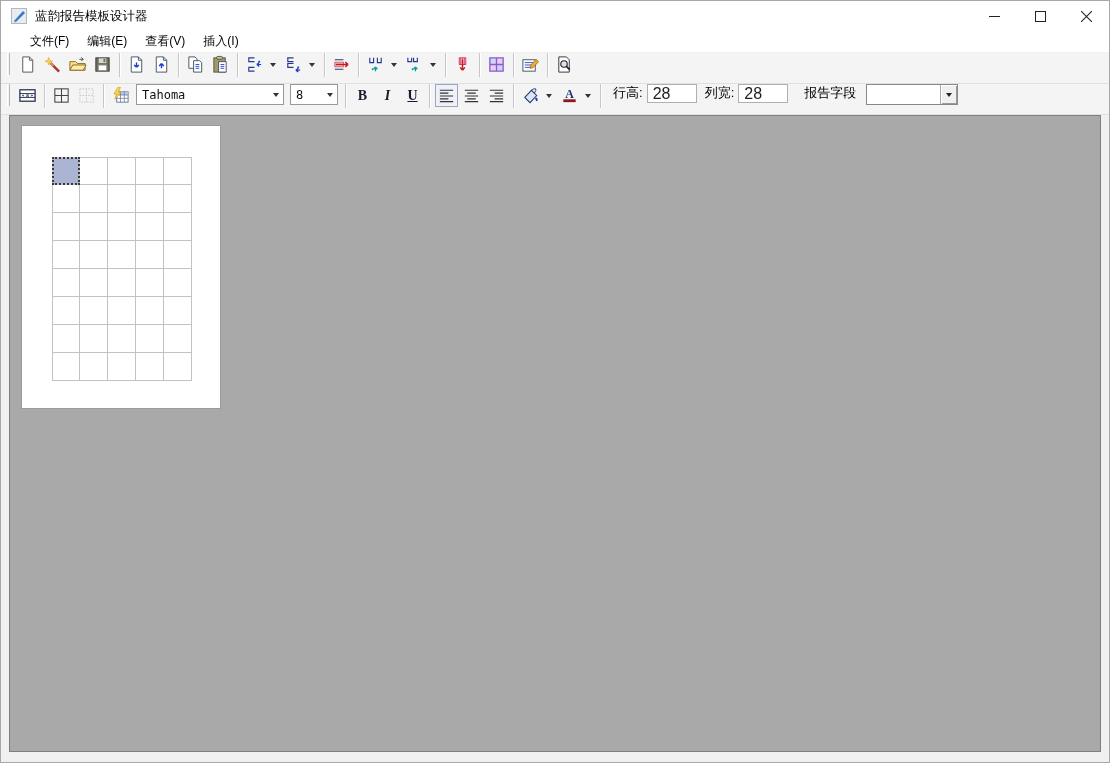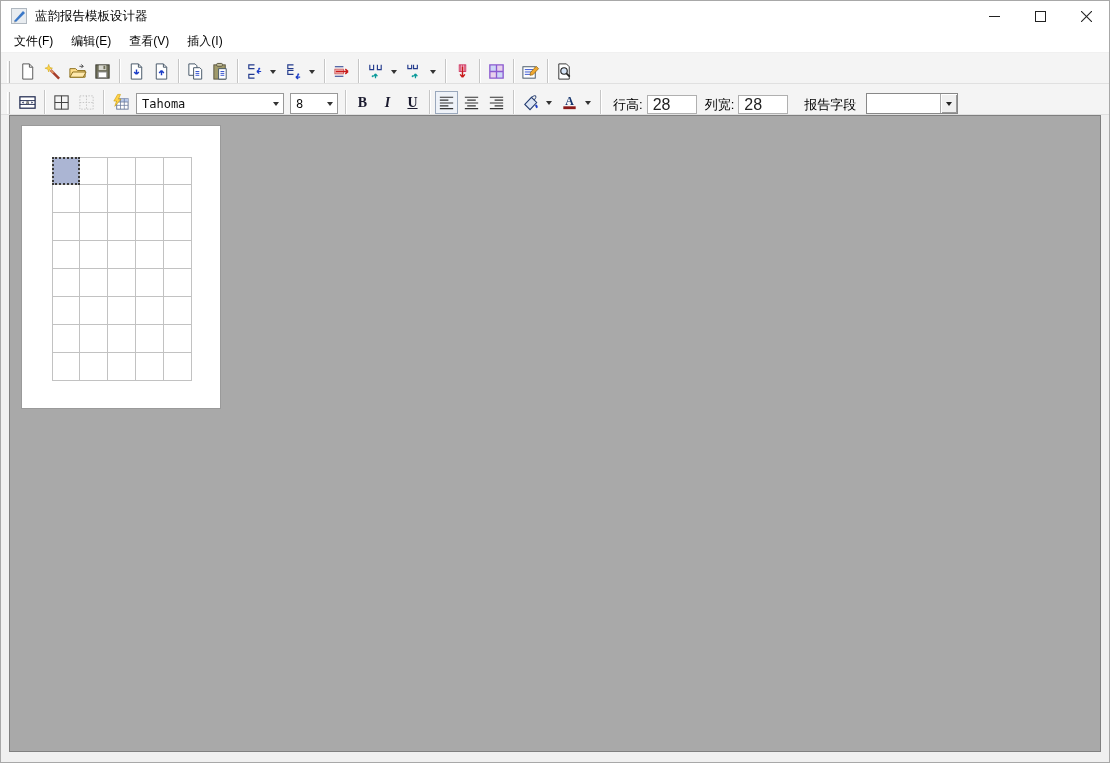--- a/index.html
+++ b/index.html
@@ -8,26 +8,26 @@
             border:1px solid #a8a8a8; display:flex; flex-direction:column; overflow:hidden; }
 
   
   .titlebar { height:30px; background:#ffffff; display:flex; align-items:center; flex:0 0 auto; }
   .app-icon { width:16px; height:16px; margin:0 8px 0 10px; flex:0 0 auto; }
   .title-text { font-size:12.5px; color:#000; }
   .win-controls { margin-left:auto; display:flex; height:100%; }
   .win-btn { width:46px; height:100%; display:flex; align-items:center; justify-content:center; }
 
   
-  .menubar { height:22px; background:#ffffff; display:flex; align-items:center; padding-left:4px;
+  .menubar { height:22px; background:#ffffff; display:flex; align-items:center; padding-left:20px;
              border-bottom:1px solid #f0f0f0; flex:0 0 auto; }
   .menu-item { font-size:12px; color:#000; padding:3px 9px; }
 
   
-  .toolbar { height:31px; background:#f4f4f4; display:flex; align-items:flex-end; padding:0 4px;
+  .toolbar { height:31px; background:#f4f4f4; display:flex; align-items:flex-start; padding:0 4px;
              border-bottom:1px solid #e0e0e0; flex:0 0 auto; }
   .gripper { width:3px; height:22px; margin:0 5px 0 2px; border-left:1px solid #ffffff;
              border-right:1px solid #b8b8b8; }
   .tb-btn { width:23px; height:23px; display:flex; align-items:center; justify-content:center;
             border:1px solid transparent; background:transparent; margin:0 1px; }
   .tb-btn svg { width:19px; height:19px; }
   .tb-btn.pressed { border:1px solid #9aa8bc; background:#eef2f8; }
   .dd-arrow { width:12px; height:23px; display:flex; align-items:center; justify-content:center; margin-right:2px; }
   .dd-arrow::after { content:""; width:0; height:0; border-left:3.5px solid transparent;
                      border-right:3.5px solid transparent; border-top:4px solid #333; }
@@ -40,21 +40,21 @@
 
   .combo { height:21px; background:#fff; border:1px solid #999; display:flex; align-items:center;
            font-family:"DejaVu Sans Mono", monospace; font-size:12px; color:#111; }
   .combo .val { flex:1; padding-left:5px; overflow:hidden; white-space:nowrap; }
   .combo .dd { width:14px; height:100%; display:flex; align-items:center; justify-content:center; }
   .combo .dd::after { content:""; width:0; height:0; border-left:3.5px solid transparent;
                       border-right:3.5px solid transparent; border-top:4px solid #333; }
   .combo.font { width:148px; margin:0 3px; }
   .combo.size { width:48px; margin:0 3px; }
 
-  .tb-label { font-size:13px; color:#000; margin:16px 4px 0 8px; white-space:nowrap; }
+  .tb-label { font-size:13px; color:#000; margin:0 4px 0 8px; white-space:nowrap; }
   .tb-input { width:50px; height:19px; border:1px solid #b0b0b0; background:#fff; font-size:16px;
               color:#222; padding-left:5px; font-family:"Liberation Sans", sans-serif; }
   .combo3d { width:92px; height:21px; background:#fff; border:1px solid #888; display:flex; margin-left:6px; }
   .combo3d .val { flex:1; }
   .combo3d .btn { width:17px; background:#f0f0f0; border-left:1px solid #aaa; display:flex;
                   align-items:center; justify-content:center;
                   box-shadow:inset 1px 1px 0 #ffffff, inset -1px -1px 0 #9a9a9a; }
   .combo3d .btn::after { content:""; width:0; height:0; border-left:3.5px solid transparent;
                          border-right:3.5px solid transparent; border-top:4px solid #222; }
 

